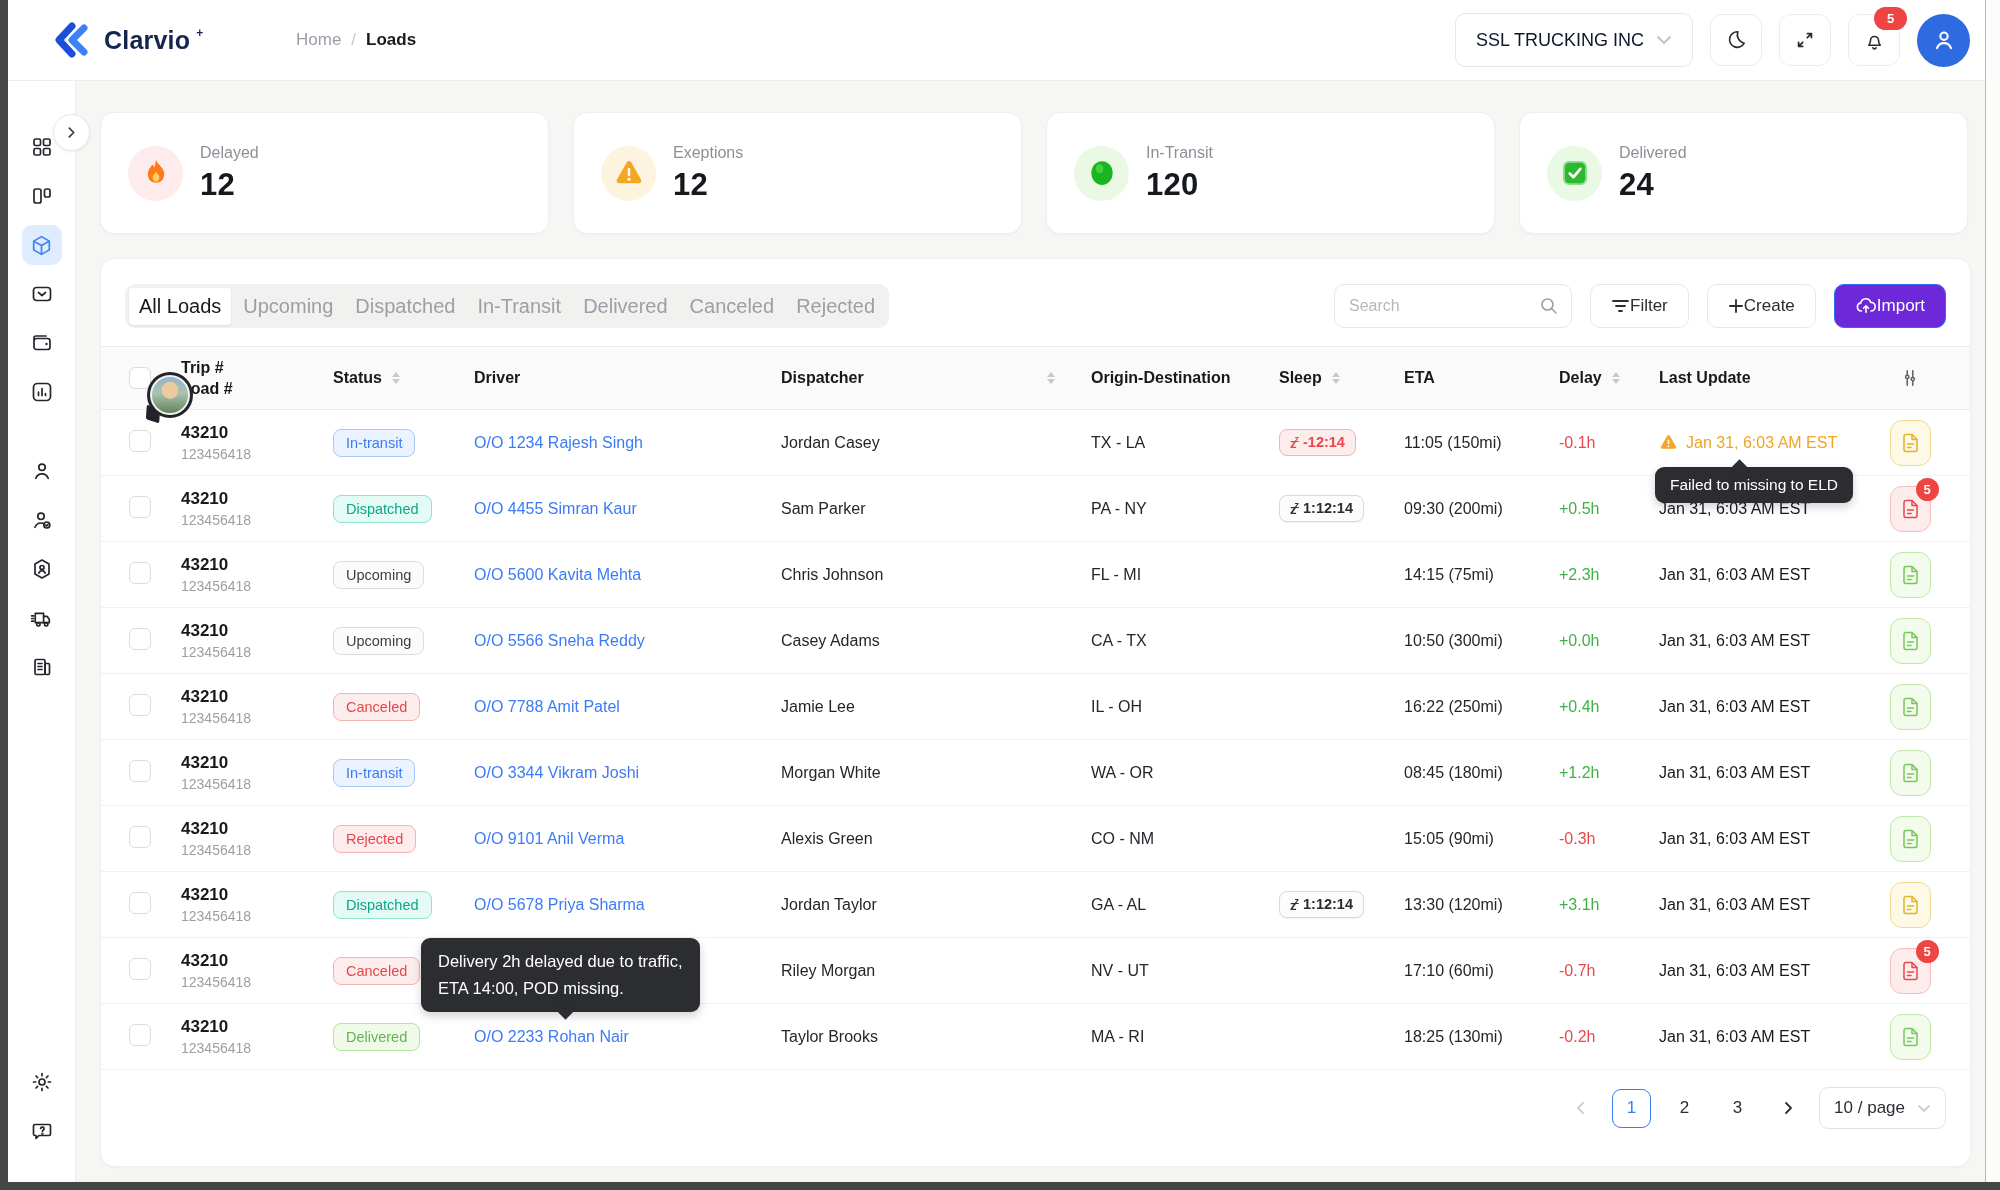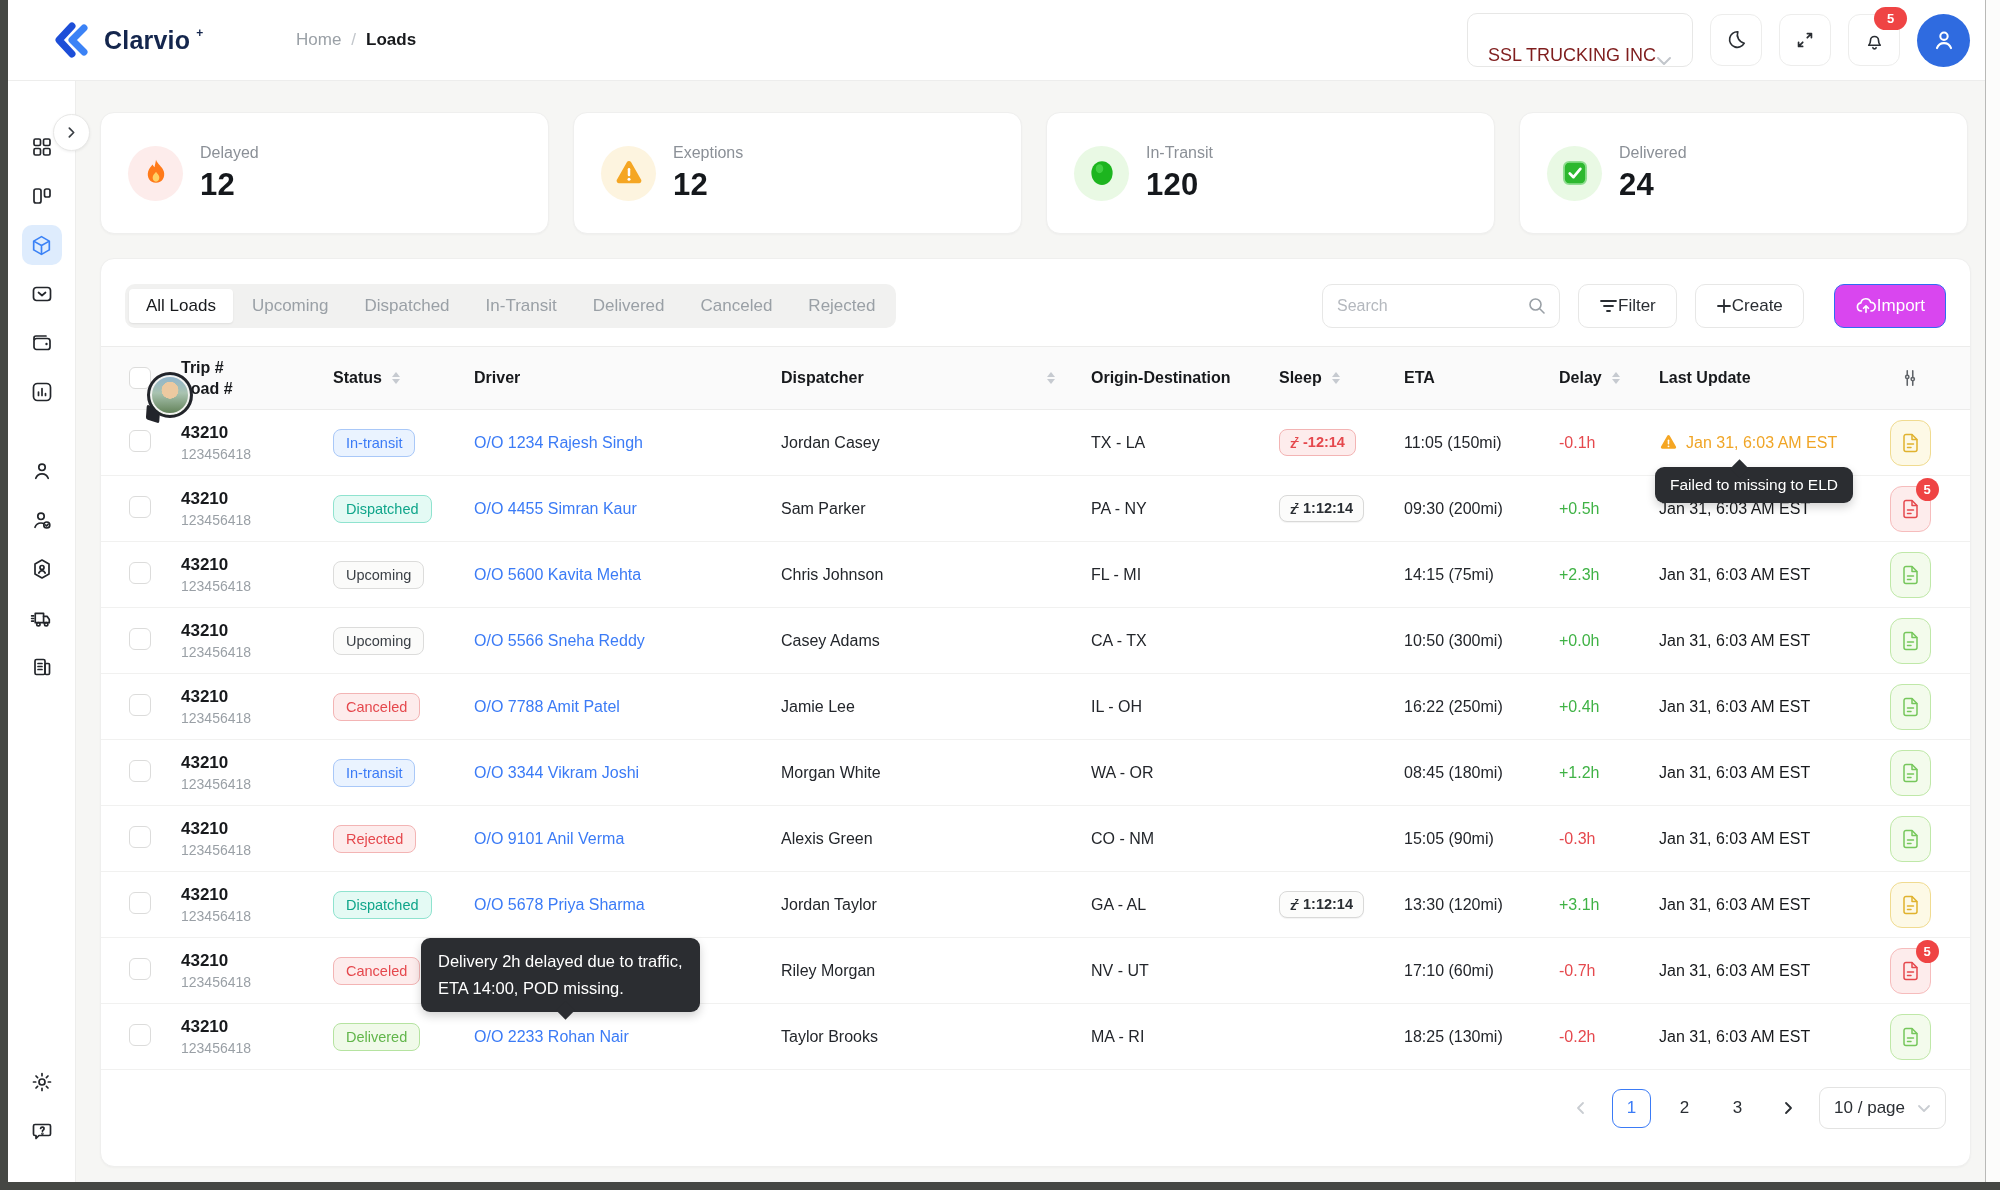--- a/index.html
+++ b/index.html
@@ -13,22 +13,22 @@
   
   .topbar{position:absolute;left:8px;top:0;right:0;height:80px;background:#fff;border-bottom:1px solid #ededec;z-index:5;}
   .logo{position:absolute;left:44px;top:18px;display:flex;align-items:flex-start;gap:8px;}
   .logo-text{font-size:25px;font-weight:700;color:#14264d;letter-spacing:.2px;line-height:44px;}
   .logo-mark{font-size:12px;font-weight:700;color:#14264d;margin-top:8px;margin-left:-2px;}
   .breadcrumb{position:absolute;left:288px;top:0;height:80px;display:flex;align-items:center;gap:10px;font-size:17px;}
   .bc-home{color:#9aa0a6;}
   .bc-sep{color:#c2c6cb;}
   .bc-current{color:#17191c;font-weight:600;}
   .top-right{position:absolute;right:30px;top:0;height:80px;display:flex;align-items:center;gap:17px;}
-  .company-select{height:52px;border:1px solid #e7e7e6;border-radius:10px;background:#fff;display:flex;align-items:flex-end;
-                  gap:0;padding:0 20px;font-size:18px;color:#7f1d1d;cursor:pointer;}
+  .company-select{height:52px;border:1px solid #e7e7e6;border-radius:10px;background:#fff;display:flex;align-items:center;
+                  gap:12px;padding:0 20px;font-size:18px;color:#0f172a;cursor:pointer;}
   .icon-btn{position:relative;width:50px;height:50px;border:1px solid #ededec;border-radius:12px;background:#fff;
             display:flex;align-items:center;justify-content:center;cursor:pointer;}
   .bell-badge{position:absolute;top:-8px;right:-8px;min-width:23px;height:23px;border-radius:12px;background:#ef4444;
               color:#fff;font-size:13px;font-weight:600;display:flex;align-items:center;justify-content:center;padding:0 5px;}
   .avatar-btn{width:53px;height:53px;border-radius:50%;background:#2f6be0;display:flex;align-items:center;justify-content:center;cursor:pointer;}
 
   
   .sidebar{position:absolute;left:8px;top:80px;bottom:8px;width:67px;background:#fff;border-right:1px solid #ededec;z-index:4;
            display:flex;flex-direction:column;align-items:center;padding-top:47px;}
   .side-item{width:40px;height:40px;border-radius:10px;display:flex;align-items:center;justify-content:center;
@@ -47,31 +47,31 @@
   .card-ic{width:55px;height:55px;border-radius:50%;display:flex;align-items:center;justify-content:center;flex:none;}
   .ic-red{background:#fdeceb;} .ic-amber{background:#fdf4df;} .ic-green{background:#e9f9e4;}
   .card-label{font-size:16px;color:#8b9097;}
   .card-value{font-size:31px;font-weight:700;color:#15181c;margin-top:5px;letter-spacing:.3px;}
 
   
   .panel{position:absolute;left:100px;top:258px;width:1869px;height:907px;background:#fff;border:1px solid #efefee;
          border-radius:14px;box-shadow:0 1px 2px rgba(16,24,40,.03);}
   .toolbar{display:flex;align-items:center;margin:25px 24px 0 24px;height:44px;}
   .tabs-seg{background:#f1f1f0;border-radius:10px;padding:4px;display:inline-flex;gap:2px;height:44px;box-sizing:border-box;align-items:center;}
-  .tab{padding:7px 17px;font-size:17px;color:#9aa0a6;border-radius:4px;cursor:pointer;white-space:nowrap;}
+  .tab{padding:7px 10px;font-size:20px;color:#9aa0a6;border-radius:4px;cursor:pointer;white-space:nowrap;}
   .tab.active{background:#fff;color:#17191c;box-shadow:0 1px 2px rgba(0,0,0,.08);}
   .toolbar-right{margin-left:auto;display:flex;align-items:center;gap:18px;}
   .search-box{position:relative;width:238px;height:44px;}
   .search-box input{width:100%;height:100%;box-sizing:border-box;border:1px solid #e7e7e6;border-radius:10px;
                     padding:0 40px 0 14px;font-size:16px;font-family:inherit;color:#2a2e33;outline:none;}
   .search-box input::placeholder{color:#b4b8be;}
   .search-ic{position:absolute;right:13px;top:12px;color:#9aa0a6;}
   .btn{height:44px;border:1px solid #e7e7e6;border-radius:10px;background:#fff;display:flex;align-items:center;
        padding:0 20px;font-size:17px;color:#2a2e33;cursor:pointer;font-family:inherit;}
-  .btn-primary{background:#d946ef;border-color:#2f6bf2;color:#fff;margin-left:12px;}
+  .btn-primary{background:#6d28d9;border-color:#2f6bf2;color:#fff;}
 
   
   .tgrid{display:grid;grid-template-columns:46px 152px 141px 307px 310px 188px 125px 155px 100px 215px 1fr;
          align-items:center;padding:0 24px;}
   .thead{margin-top:18px;height:62px;background:#fafafa;border-top:1px solid #ececeb;border-bottom:1px solid #ececeb;
          font-size:16px;font-weight:600;color:#17191c;position:relative;}
   .th{display:flex;align-items:center;padding-left:10px;}
   .trow{height:65px;border-bottom:1px solid #f1f1f0;font-size:16px;}
   .cell{padding-left:10px;}
   .checkbox{width:20px;height:20px;border:1.5px solid #dcdcdb;border-radius:6px;background:#fff;display:inline-block;cursor:pointer;}

